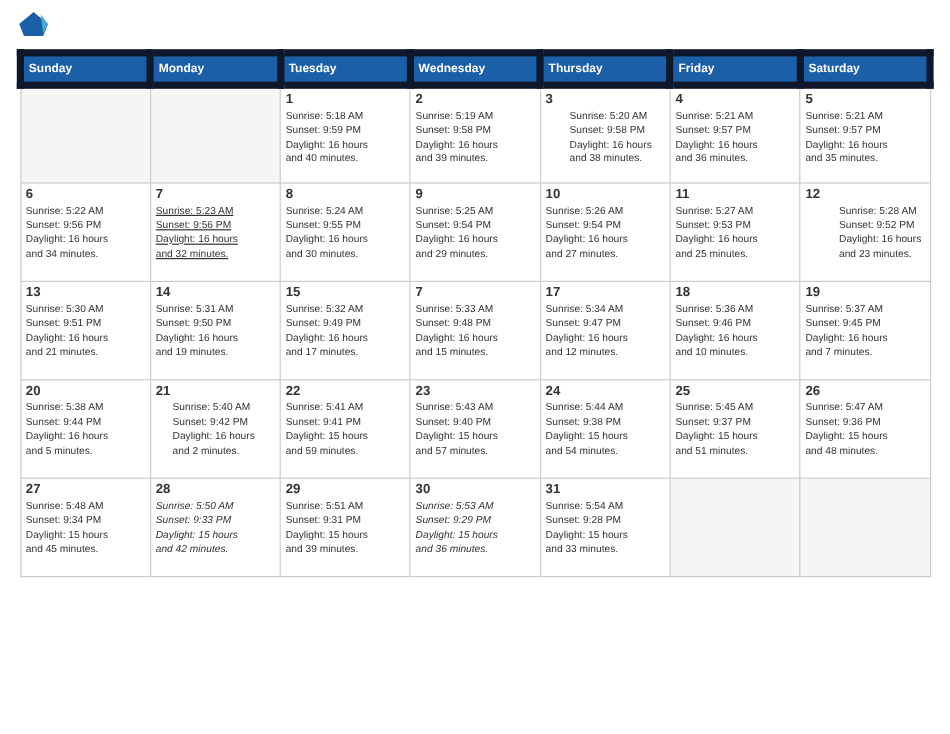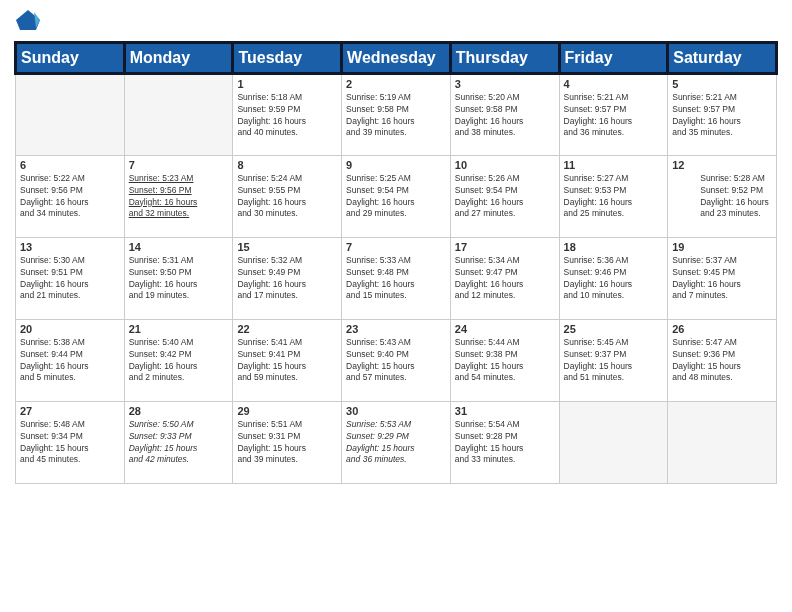--- a/index.html
+++ b/index.html
@@ -17,25 +17,25 @@
     
     .title-block { text-align: right; }
     .main-title { font-size: 36px; color: #333; font-weight: normal; }
     .subtitle { font-size: 14px; color: #555; }
     
     .calendar { width: 100%; border-collapse: collapse; table-layout: fixed; }
     
     .calendar th {
       background: #1a5fa8;
       color: #fff;
-      font-size: 16px;
+      font-size: 10px;
       font-weight: bold;
       padding: 5px 4px;
       text-align: left;
-      border: 3px solid #0f172a;
+      border: 6px solid #0f172a;
     }
     
     .calendar td {
       border: 1px solid #ccc;
       vertical-align: top;
       padding: 3px 4px;
       font-size: 9px;
       color: #333;
       height: 82px;
       width: 113px;
@@ -95,21 +95,21 @@
           </td>
           <td>
             <span class="day-num">2</span>
             <div class="day-detail" style="white-space: pre-line;">Sunrise: 5:19 AM
 Sunset: 9:58 PM
 Daylight: 16 hours
 and 39 minutes.</div>
           </td>
           <td>
             <span class="day-num">3</span>
-            <div class="day-detail" style="white-space: pre-line;">Sunrise: 5:20 AM
+            <div class="day-detail" style="white-space: pre-line; margin-left: 20px;">Sunrise: 5:20 AM
 Sunset: 9:58 PM
 Daylight: 16 hours
 and 38 minutes.</div>
           </td>
           <td>
             <span class="day-num">4</span>
             <div class="day-detail" style="white-space: pre-line;">Sunrise: 5:21 AM
 Sunset: 9:57 PM
 Daylight: 16 hours
 and 36 minutes.</div>
@@ -227,21 +227,21 @@
         <tr>
           <td>
             <span class="day-num">20</span>
             <div class="day-detail" style="white-space: pre-line;">Sunrise: 5:38 AM
 Sunset: 9:44 PM
 Daylight: 16 hours
 and 5 minutes.</div>
           </td>
           <td>
             <span class="day-num">21</span>
-            <div class="day-detail" style="white-space: pre-line;">Sunrise: 5:40 AM
+            <div class="day-detail" style="white-space: pre-line; margin-left: 14px;">Sunrise: 5:40 AM
 Sunset: 9:42 PM
 Daylight: 16 hours
 and 2 minutes.</div>
           </td>
           <td>
             <span class="day-num">22</span>
             <div class="day-detail" style="white-space: pre-line;">Sunrise: 5:41 AM
 Sunset: 9:41 PM
 Daylight: 15 hours
 and 59 minutes.</div>

